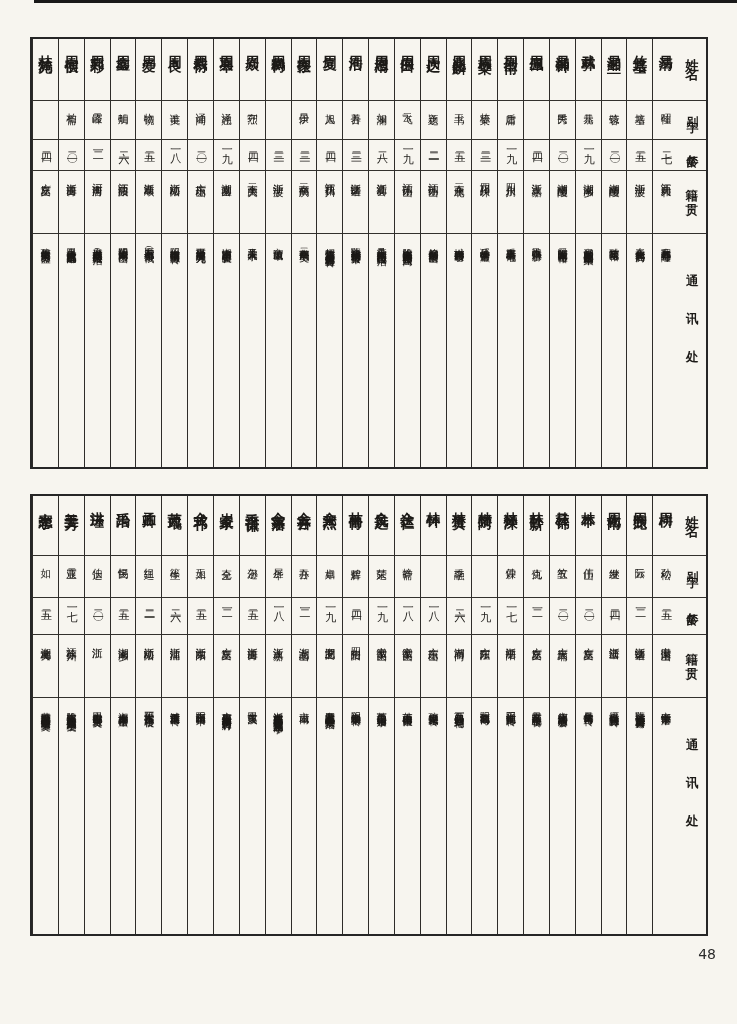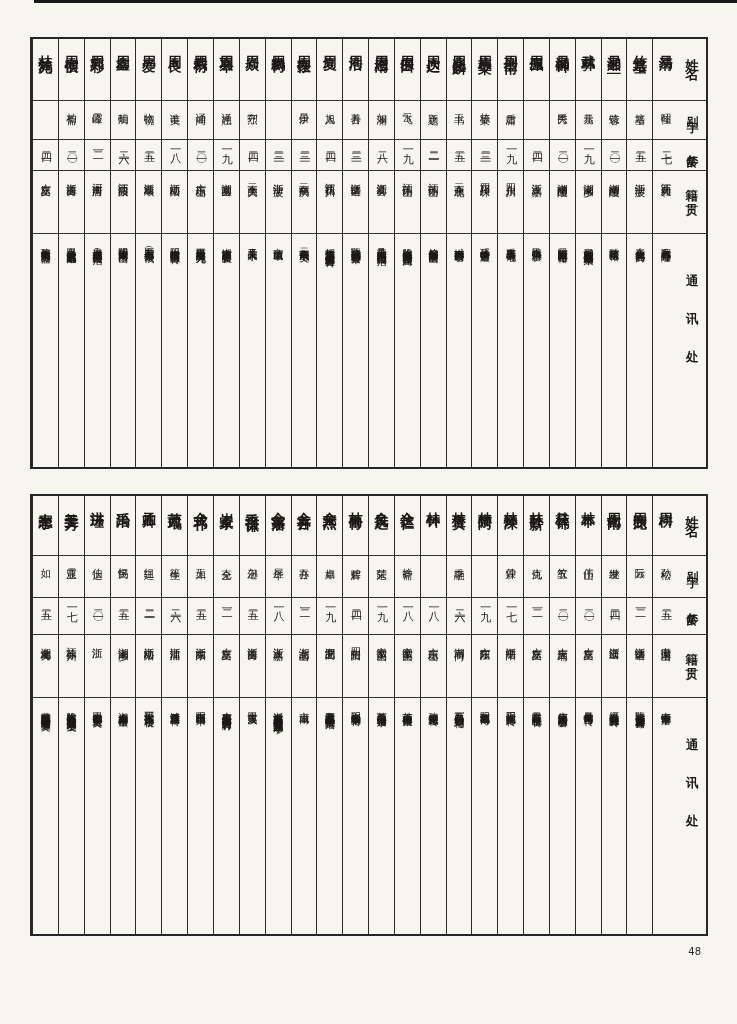--- a/index.html
+++ b/index.html
@@ -57,22 +57,22 @@
   .address .v{font-size:10px;padding-top:6px;letter-spacing:0.5px;line-height:1.15;}
 
   .headcol .v{font-weight:bold;}
   .headcol .name .v{font-size:13.5px;letter-spacing:9px;padding-top:8px;}
   .headcol .zi .v{font-size:12px;letter-spacing:5px;padding-top:5px;}
   .headcol .age .v{font-size:12px;letter-spacing:2px;padding-top:4px;}
   .headcol .native .v{font-size:12.5px;letter-spacing:14px;padding-top:8px;}
   .headcol .address .v{font-size:12.5px;letter-spacing:38px;padding-top:30px;}
 
   .page-number{
-    position:absolute;right:36px;top:946px;
-    font-size:10px;color:#2b2b2b;
+    position:absolute;right:21px;top:946px;
+    font-size:14px;color:#2b2b2b;
     font-family:"DejaVu Sans","Liberation Sans",sans-serif;
   }
 </style>
 </head>
 <body>
 
 <div class="page">
   <div class="top-rule"></div>
 
   <section class="dtable t1">

